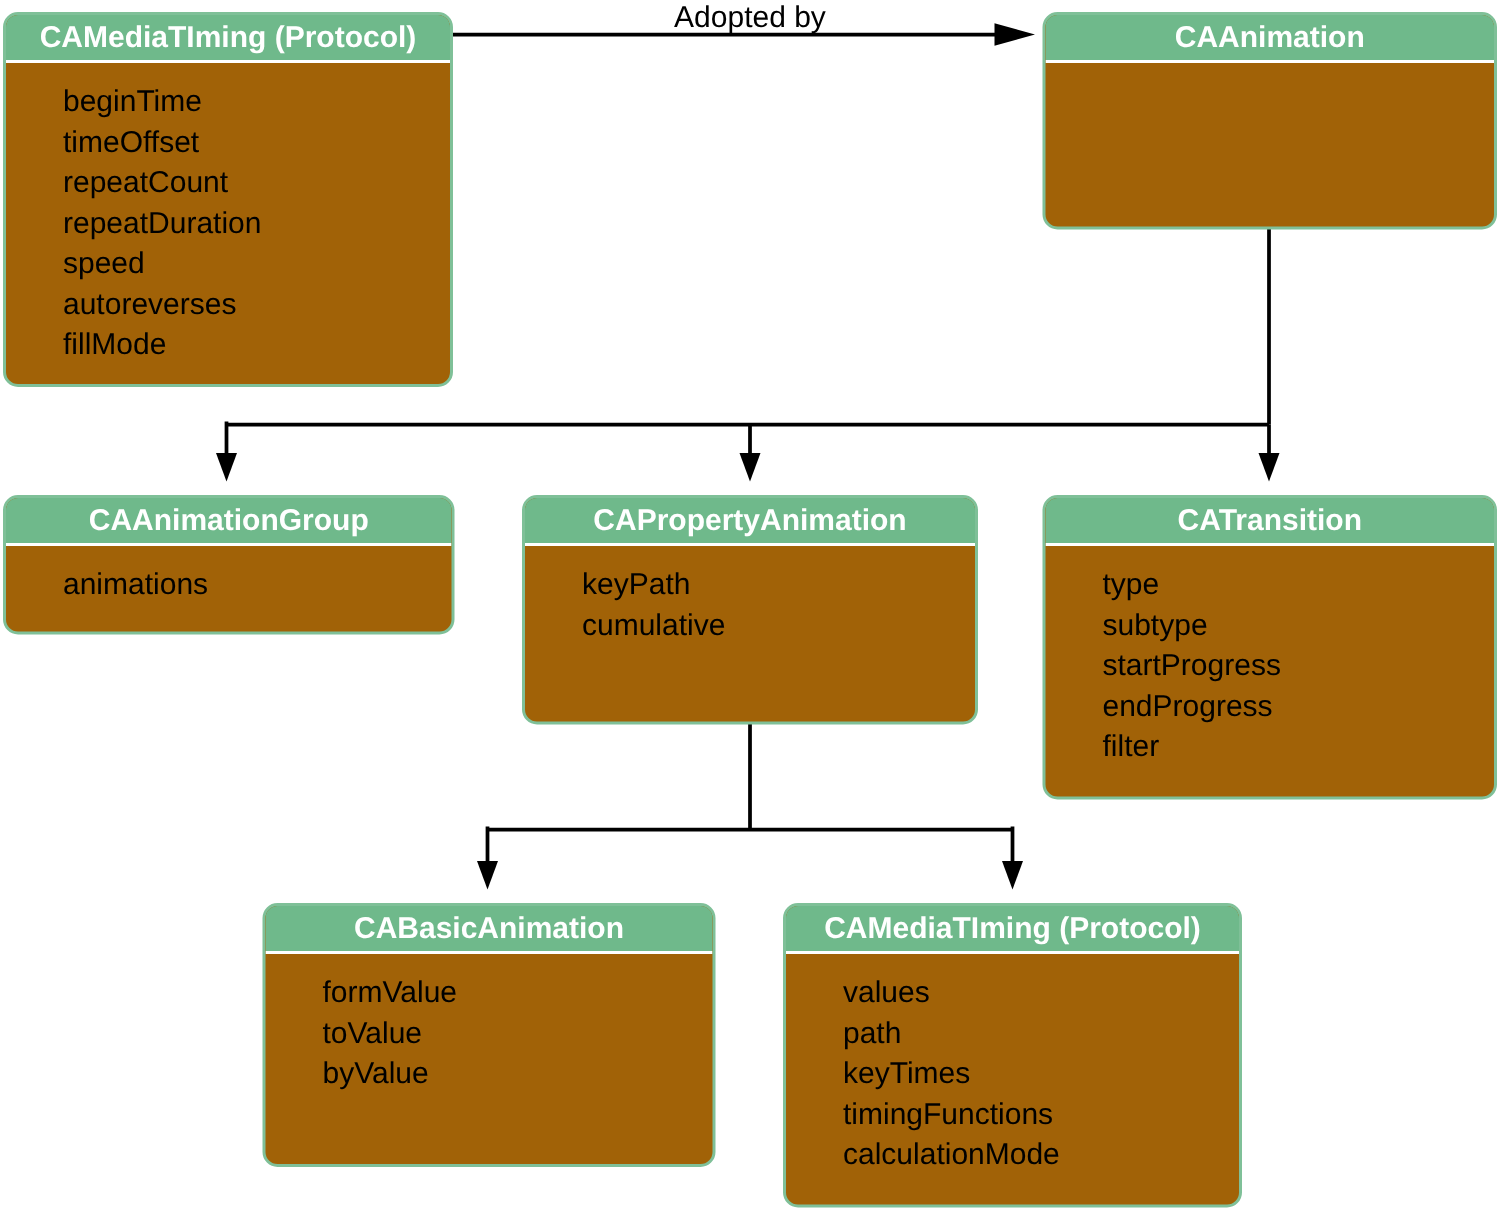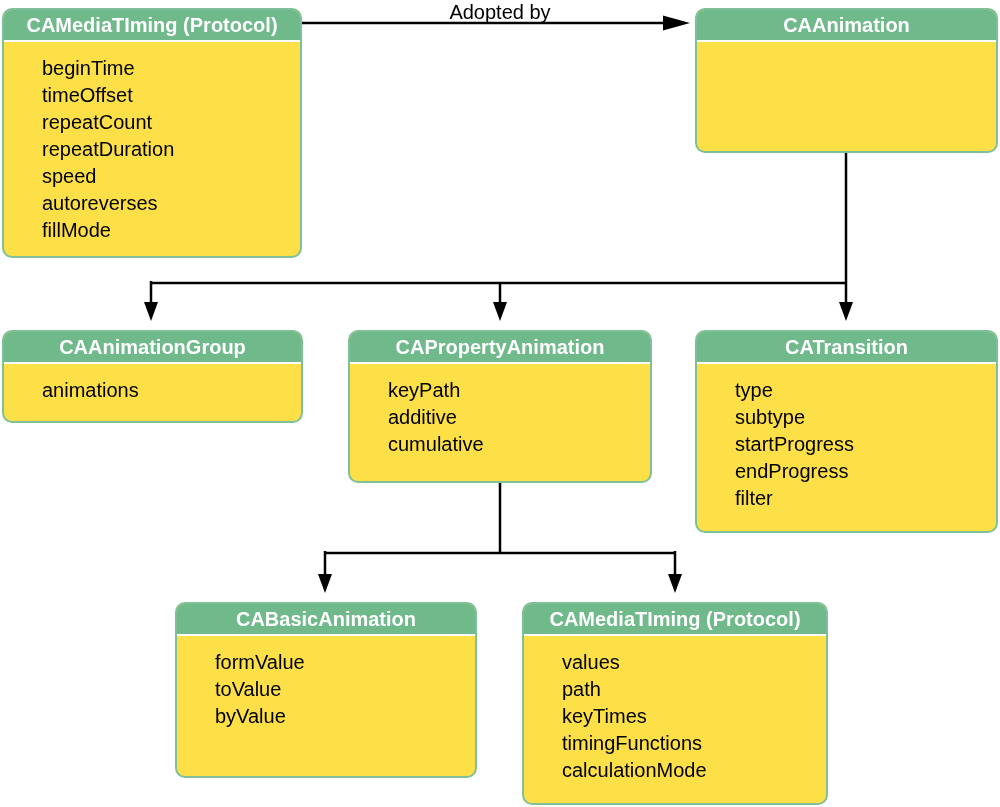--- a/index.html
+++ b/index.html
@@ -18,21 +18,21 @@
   #connectors {
     position: absolute;
     left: 0; top: 0;
     width: 1000px;
     height: 807px;
     pointer-events: none;
   }
   .box {
     position: absolute;
     box-sizing: border-box;
-    background: #fde047;
+    background: #a16207;
     border: 2px solid #7fc098;
     border-radius: 10px;
     overflow: hidden;
   }
   .box-header {
     background: #6fb98b;
     color: #ffffff;
     font-weight: bold;
     font-size: 20px;
     text-align: center;
@@ -115,21 +115,20 @@
     <div class="box-header">CAAnimationGroup</div>
     <ul class="props">
       <li>animations</li>
     </ul>
   </div>
 
   <div class="box" style="left:348px; top:330px; width:304px; height:153px;">
     <div class="box-header">CAPropertyAnimation</div>
     <ul class="props">
       <li>keyPath</li>
-      <li>additive</li>
       <li>cumulative</li>
     </ul>
   </div>
 
   <div class="box" style="left:695px; top:330px; width:303px; height:203px;">
     <div class="box-header">CATransition</div>
     <ul class="props">
       <li>type</li>
       <li>subtype</li>
       <li>startProgress</li>

